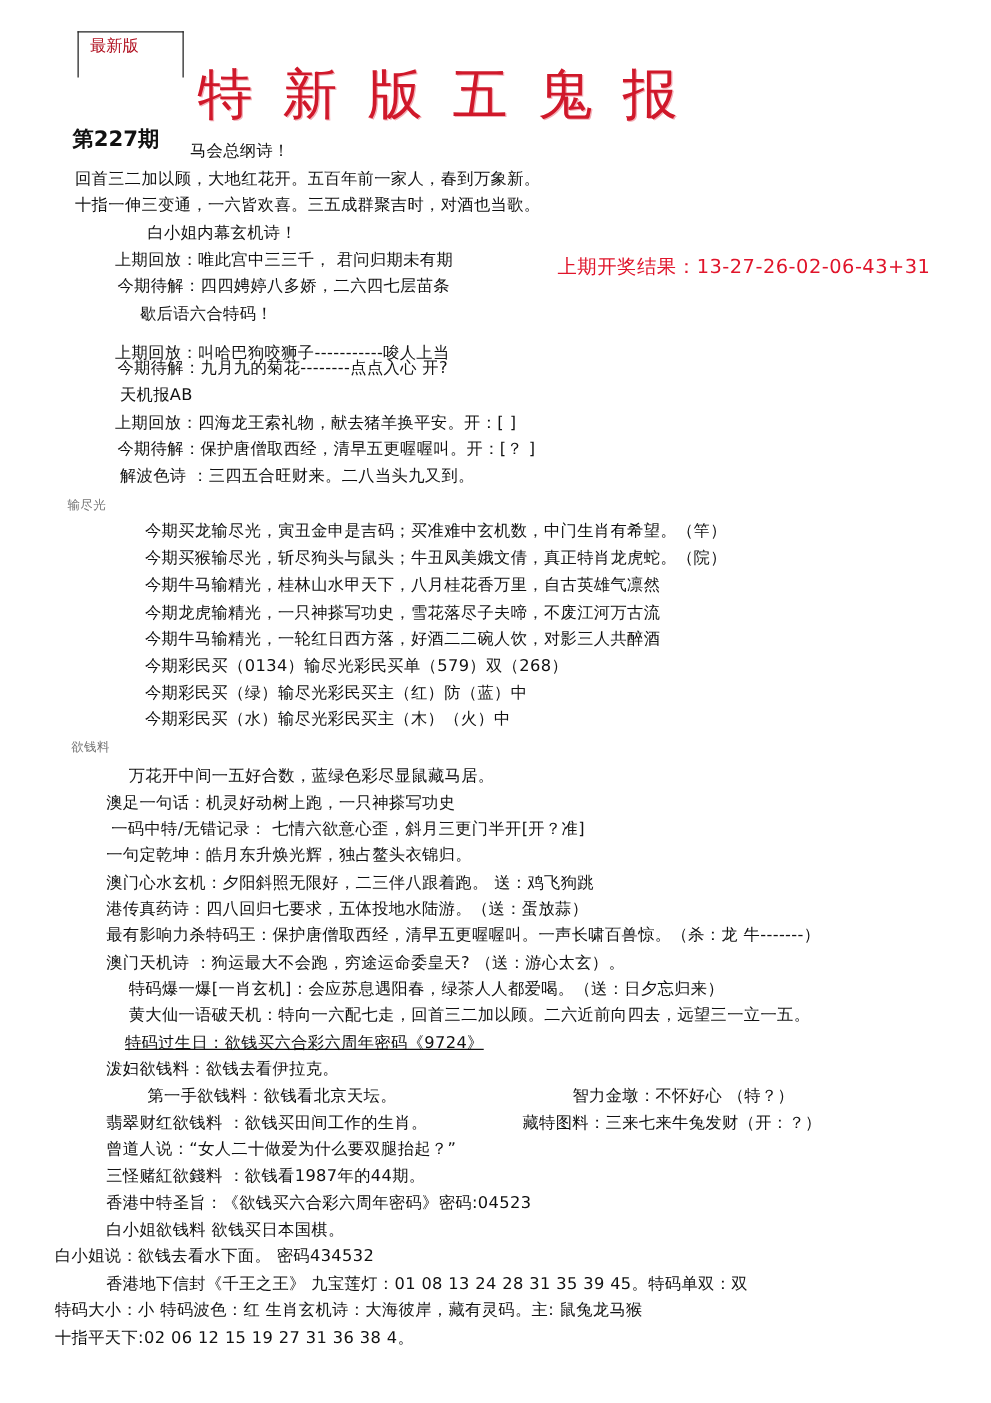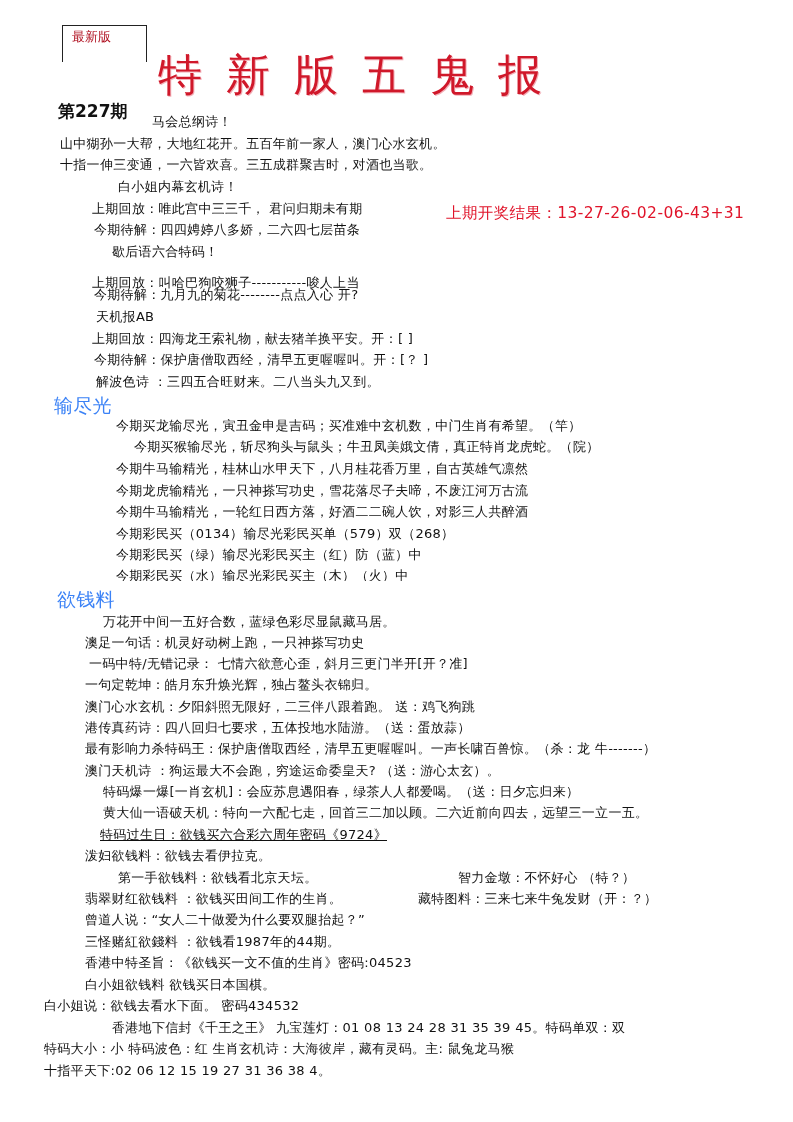--- a/index.html
+++ b/index.html
@@ -8,32 +8,32 @@
   .abs { position:absolute; white-space:nowrap; }
   .line { font-size:13px; line-height:20px; letter-spacing:0.3px; }
   .badge-box { left:62px; top:25px; width:83px; height:36px;
                border-top:1px solid #222; border-left:1px solid #222; border-right:1px solid #222; }
   .badge-text { left:72px; top:28px; font-size:13px; color:#b01020; }
   .title { left:158px; top:46px; font-family:"DejaVu Serif", "Liberation Serif", serif;
            font-size:44px; color:#d0182a; letter-spacing:24px; font-weight:normal;
            text-shadow:1px 1px 0 #f2b0b8; }
   .issue { left:58px; top:100px; font-size:17px; font-weight:bold; color:#111; }
   .result { left:446px; top:203px; font-size:15.5px; color:#e0142a; letter-spacing:0.4px; }
-  .section-red { font-size:19px; color:#3b82f6; }
+  .section-red { font-size:10px; color:#737373; }
 </style>
 </head>
 <body>
 
 <div class="abs badge-box"></div>
 <div class="abs badge-text">最新版</div>
 <div class="abs title">特新版五鬼报</div>
 <div class="abs issue">第227期</div>
 
 <div class="abs line" style="left:152px; top:112px;">马会总纲诗！</div>
-<div class="abs line" style="left:60px; top:134px;">山中猢孙一大帮，大地红花开。五百年前一家人，澳门心水玄机。</div>
+<div class="abs line" style="left:60px; top:134px;">回首三二加以顾，大地红花开。五百年前一家人，春到万象新。</div>
 <div class="abs line" style="left:60px; top:155px;">十指一伸三变通，一六皆欢喜。三五成群聚吉时，对酒也当歌。</div>
 
 <div class="abs line" style="left:118px; top:177px;">白小姐内幕玄机诗！</div>
 <div class="abs line" style="left:92px; top:199px;">上期回放：唯此宫中三三千，  君问归期未有期</div>
 <div class="abs line" style="left:94px; top:220px;">今期待解：四四娉婷八多娇，二六四七层苗条</div>
 
 <div class="abs result">
   <span>上期开奖结果：</span><span>13-27-26-02-06-43+31</span>
 </div>
 
@@ -41,21 +41,21 @@
 <div class="abs line" style="left:92px; top:273px;">上期回放：叫哈巴狗咬狮子-----------唆人上当</div>
 <div class="abs line" style="left:94px; top:285px;">今期待解：九月九的菊花--------点点入心 开?</div>
 
 <div class="abs line" style="left:96px; top:307px;">天机报AB</div>
 <div class="abs line" style="left:92px; top:329px;">上期回放：四海龙王索礼物，献去猪羊换平安。开：[   ]</div>
 <div class="abs line" style="left:94px; top:350px;">今期待解：保护唐僧取西经，清早五更喔喔叫。开：[？ ]</div>
 <div class="abs line" style="left:96px; top:372px;">解波色诗 ：三四五合旺财来。二八当头九又到。</div>
 
 <div class="abs section-red line" style="left:54px; top:395px;">输尽光</div>
 <div class="abs line" style="left:116px; top:416px;">今期买龙输尽光，寅丑金申是吉码；买准难中玄机数，中门生肖有希望。（竿）</div>
-<div class="abs line" style="left:116px; top:437px;margin-left:18px;">今期买猴输尽光，斩尽狗头与鼠头；牛丑凤美娥文倩，真正特肖龙虎蛇。（院）</div>
+<div class="abs line" style="left:116px; top:437px;">今期买猴输尽光，斩尽狗头与鼠头；牛丑凤美娥文倩，真正特肖龙虎蛇。（院）</div>
 <div class="abs line" style="left:116px; top:459px;">今期牛马输精光，桂林山水甲天下，八月桂花香万里，自古英雄气凛然</div>
 <div class="abs line" style="left:116px; top:481px;">今期龙虎输精光，一只神搽写功史，雪花落尽子夫啼，不废江河万古流</div>
 <div class="abs line" style="left:116px; top:502px;">今期牛马输精光，一轮红日西方落，好酒二二碗人饮，对影三人共醉酒</div>
 <div class="abs line" style="left:116px; top:524px;">今期彩民买（0134）输尽光彩民买单（579）双（268）</div>
 <div class="abs line" style="left:116px; top:545px;">今期彩民买（绿）输尽光彩民买主（红）防（蓝）中</div>
 <div class="abs line" style="left:116px; top:566px; height:15px; overflow:hidden;">今期彩民买（水）输尽光彩民买主（木）（火）中</div>
 
 <div class="abs section-red line" style="left:57px; top:589px;">欲钱料</div>
 <div id="yql-container">
     <div class="abs line" style="left: 103px; top: 612px;">万花开中间一五好合数，蓝绿色彩尽显鼠藏马居。</div>
@@ -69,19 +69,19 @@
     <div class="abs line" style="left: 103px; top: 782px;">特码爆一爆[一肖玄机]：会应苏息遇阳春，绿茶人人都爱喝。（送：日夕忘归来）</div>
     <div class="abs line" style="left: 103px; top: 803px;">黄大仙一语破天机：特向一六配七走，回首三二加以顾。二六近前向四去，远望三一立一五。</div>
     <div class="abs line" style="left: 100px; top: 825px; text-decoration: underline;">特码过生日：欲钱买六合彩六周年密码《9724》</div>
     <div class="abs line" style="left: 85px; top: 846px;">泼妇欲钱料：欲钱去看伊拉克。</div>
     <div class="abs line" style="left: 118px; top: 868px;">第一手欲钱料：欲钱看北京天坛。</div>
     <div class="abs line" style="left: 458px; top: 868px;">智力金墩：不怀好心  （特？）</div>
     <div class="abs line" style="left: 85px; top: 889px;">翡翠财红欲钱料 ：欲钱买田间工作的生肖。</div>
     <div class="abs line" style="left: 418px; top: 889px; text-align: center;">藏特图料：三来七来牛兔发财（开：？）</div>
     <div class="abs line" style="left: 85px; top: 910px;">曾道人说：“女人二十做爱为什么要双腿抬起？”</div>
     <div class="abs line" style="left: 85px; top: 932px;">三怪赌紅欲錢料 ：欲钱看1987年的44期。</div>
-    <div class="abs line" style="left: 85px; top: 953px;">香港中特圣旨：《欲钱买一文不值的生肖》密码:04523</div>
+    <div class="abs line" style="left: 85px; top: 953px;">香港中特圣旨：《欲钱买六合彩六周年密码》密码:04523</div>
     <div class="abs line" style="left: 85px; top: 975px;">白小姐欲钱料   欲钱买日本国棋。</div>
     <div class="abs line" style="left: 44px; top: 996px;">白小姐说：欲钱去看水下面。  密码434532</div>
-    <div class="abs line" style="left: 85px; top: 1018px; margin-left: 27px;">香港地下信封《千王之王》 九宝莲灯：01 08 13 24 28 31 35 39 45。特码单双：双</div>
+    <div class="abs line" style="left: 85px; top: 1018px;">香港地下信封《千王之王》 九宝莲灯：01 08 13 24 28 31 35 39 45。特码单双：双</div>
     <div class="abs line" style="left: 44px; top: 1039px;">特码大小：小 特码波色：红   生肖玄机诗：大海彼岸，藏有灵码。主: 鼠兔龙马猴</div>
     <div class="abs line" style="left: 44px; top: 1061px;">十指平天下:02 06 12 15 19 27 31 36 38 4。</div>
   </div>
 
 </body></html>

